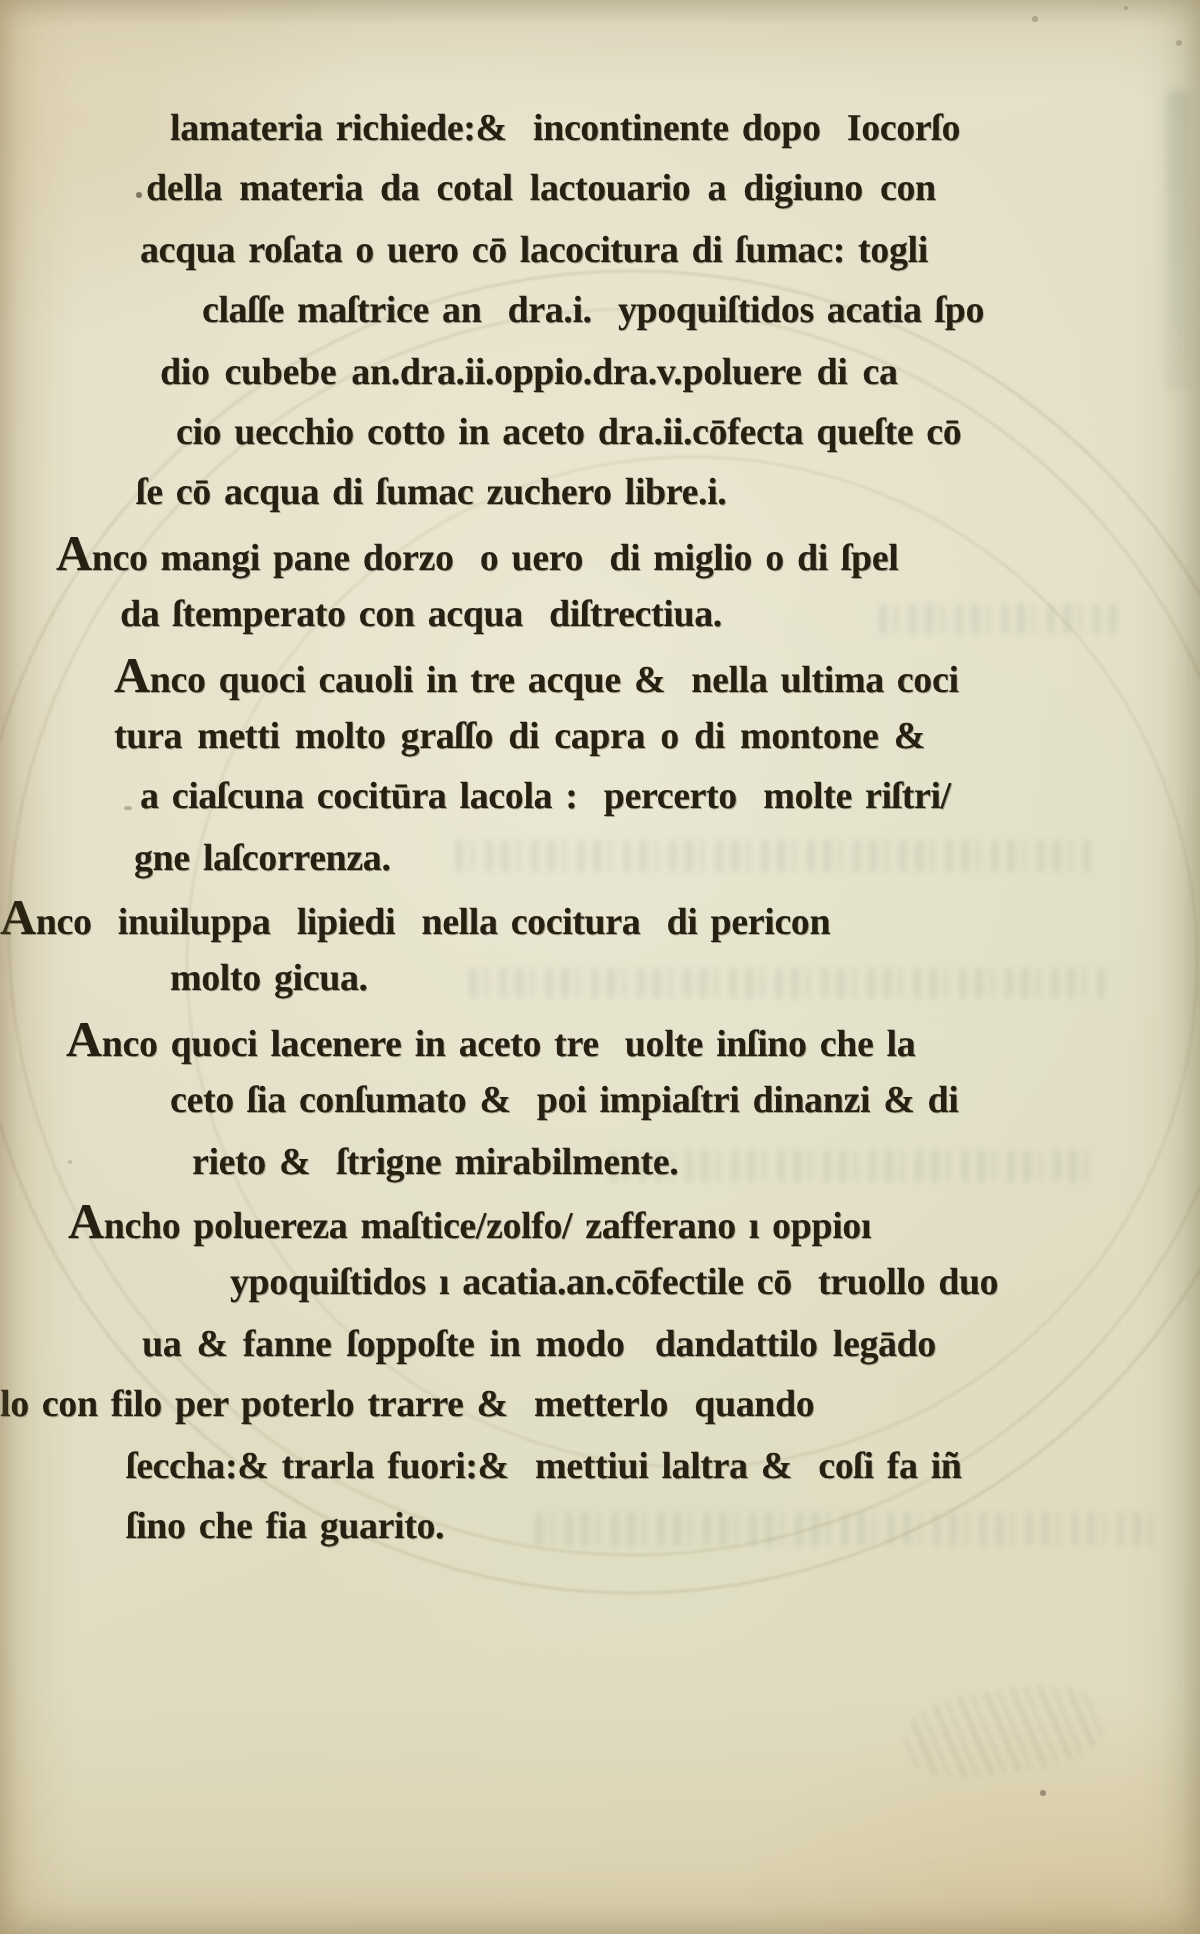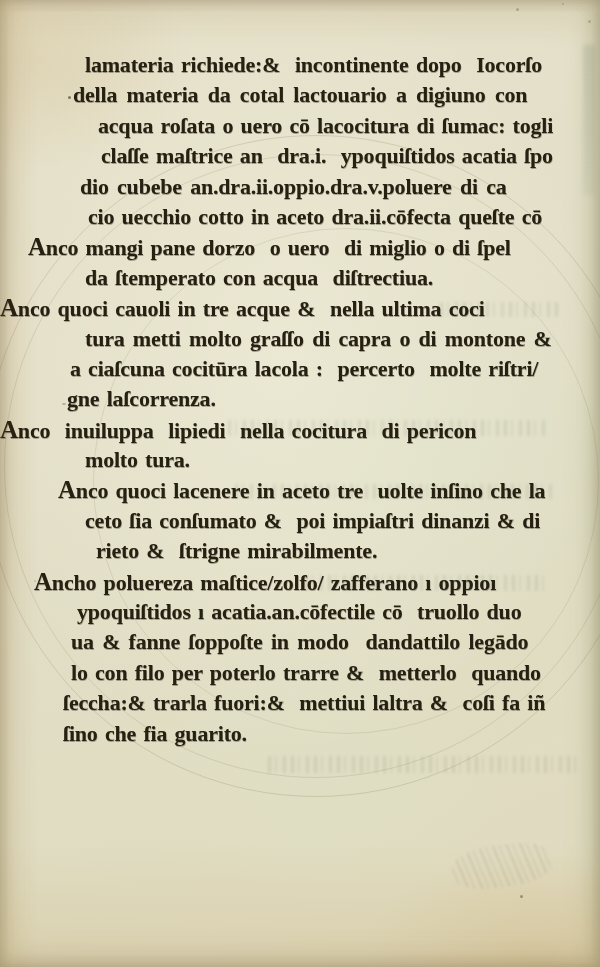--- a/index.html
+++ b/index.html
@@ -29,21 +29,21 @@
   }
   
   .ring{position:absolute;border-radius:50%;pointer-events:none;filter:blur(0.5px);}
   .ring.r1{left:-15px;top:135px;width:660px;height:660px;border:1.4px solid rgba(122,106,68,0.20);}
   .ring.r2{left:4px;top:154px;width:622px;height:622px;border:1.2px solid rgba(122,106,68,0.17);}
   .ring.r3{left:93px;top:228px;width:504px;height:504px;border:1.2px solid rgba(122,106,68,0.15);}
   
   .textblock{position:absolute;left:0;top:50px;width:600px;}
   .line{
     height:30.4px;line-height:30.4px;white-space:pre;
-    font-size:22px;font-weight:bold;letter-spacing:-0.2px;word-spacing:2px;
+    font-size:19px;font-weight:bold;letter-spacing:-0.2px;word-spacing:2px;
     color:#262012;text-shadow:0.4px 0.5px 0 rgba(38,30,16,0.35);
   }
   .pstart::first-letter{font-size:25px;}
   
   .ghost{
     position:absolute;pointer-events:none;border-radius:2px;
     background:repeating-linear-gradient(90deg,
       rgba(118,134,114,0.34) 0 3px, transparent 3px 7px,
       rgba(118,134,114,0.24) 7px 9px, transparent 9px 15px,
       rgba(118,134,114,0.30) 15px 18px, transparent 18px 23px);
@@ -85,36 +85,37 @@
   <div class="speck" style="left:562px;top:3px;width:2px;height:2px;opacity:.4;"></div>
   <div class="speck" style="left:588px;top:20px;width:3px;height:3px;opacity:.4;"></div>
   <div class="speck" style="left:520px;top:895px;width:3px;height:3px;opacity:.7;"></div>
   <div class="speck" style="left:34px;top:580px;width:2px;height:2px;opacity:.35;"></div>
 
   <div class="smudge" style="left:452px;top:845px;width:100px;height:42px;"></div>
 
   <div class="textblock">
     <div class="line" style="padding-left:85px">lamateria richiede:&amp;  incontinente dopo  Iocorſo</div>
     <div class="line" style="padding-left:73px;word-spacing:4px">della materia da cotal lactouario a digiuno con</div>
-    <div class="line" style="padding-left:98px">acqua roſata o uero cō lacocitura di ſumac: togli</div>
+    <div class="line" style="padding-left:70px">acqua roſata o uero cō lacocitura di ſumac: togli</div>
     <div class="line" style="padding-left:101px">claſſe maſtrice an  dra.i.  ypoquiſtidos acatia ſpo</div>
     <div class="line" style="padding-left:80px;word-spacing:3px">dio cubebe an.dra.ii.oppio.dra.v.poluere di ca</div>
     <div class="line" style="padding-left:88px">cio uecchio cotto in aceto dra.ii.cōfecta queſte cō</div>
+    <div class="line" style="padding-left:68px">ſe cō acqua di ſumac zuchero libre.i.</div>
     <div class="line pstart" style="padding-left:28px">Anco mangi pane dorzo  o uero  di miglio o di ſpel</div>
-    <div class="line" style="padding-left:85px">da ſtemperato con acqua  diſtrectiua.</div>
-    <div class="line pstart" style="">Anco quoci cauoli in tre acque &amp;  nella ultima coci</div>
-    <div class="line" style="padding-left:85px;word-spacing:3px">tura metti molto graſſo di capra o di montone &amp;</div>
+    <div class="line" style="padding-left:60px">da ſtemperato con acqua  diſtrectiua.</div>
+    <div class="line pstart" style="padding-left:57px">Anco quoci cauoli in tre acque &amp;  nella ultima coci</div>
+    <div class="line" style="padding-left:57px;word-spacing:3px">tura metti molto graſſo di capra o di montone &amp;</div>
     <div class="line" style="padding-left:70px">a ciaſcuna cocitūra lacola :  percerto  molte riſtri/</div>
     <div class="line" style="padding-left:67px">gne laſcorrenza.</div>
     <div class="line pstart" style="">Anco  inuiluppa  lipiedi  nella cocitura  di pericon</div>
-    <div class="line" style="padding-left:85px">molto tura.</div>
-    <div class="line pstart" style="padding-left:58px">Anco quoci lacenere in aceto tre  uolte inſino che la</div>
+    <div class="line" style="padding-left:85px">molto gicua.</div>
+    <div class="line pstart" style="padding-left:33px">Anco quoci lacenere in aceto tre  uolte inſino che la</div>
     <div class="line" style="padding-left:85px">ceto ſia conſumato &amp;  poi impiaſtri dinanzi &amp; di</div>
     <div class="line" style="padding-left:96px">rieto &amp;  ſtrigne mirabilmente.</div>
     <div class="line pstart" style="padding-left:34px">Ancho poluereza maſtice/zolfo/ zafferano ı oppioı</div>
-    <div class="line" style="padding-left:77px">ypoquiſtidos ı acatia.an.cōfectile cō  truollo duo</div>
+    <div class="line" style="padding-left:115px">ypoquiſtidos ı acatia.an.cōfectile cō  truollo duo</div>
     <div class="line" style="padding-left:71px;word-spacing:3px">ua &amp; fanne ſoppoſte in modo  dandattilo legādo</div>
-    <div class="line" style="padding-left:71px">lo con filo per poterlo trarre &amp;  metterlo  quando</div>
+    <div class="line" style="">lo con filo per poterlo trarre &amp;  metterlo  quando</div>
     <div class="line" style="padding-left:63px">ſeccha:&amp; trarla fuori:&amp;  mettiui laltra &amp;  coſi fa iñ</div>
     <div class="line" style="padding-left:63px">ſino che fia guarito.</div>
   </div>
 
 </div>
 
 </body></html>

